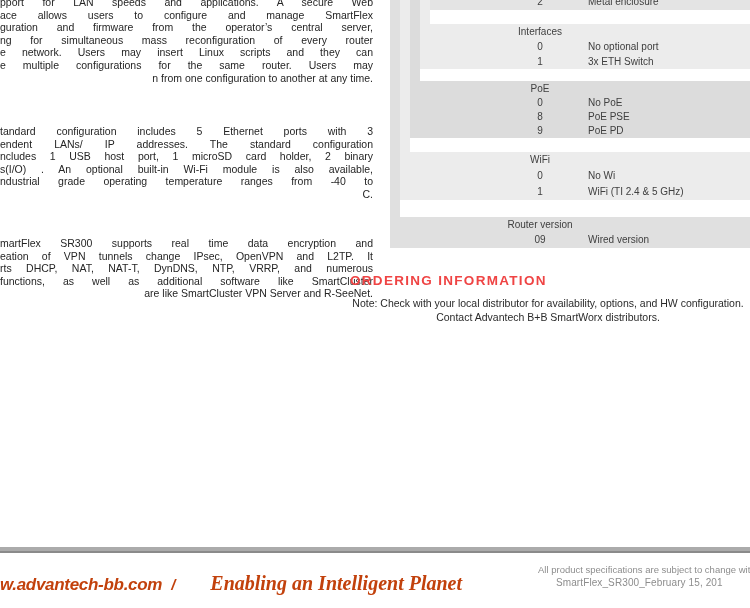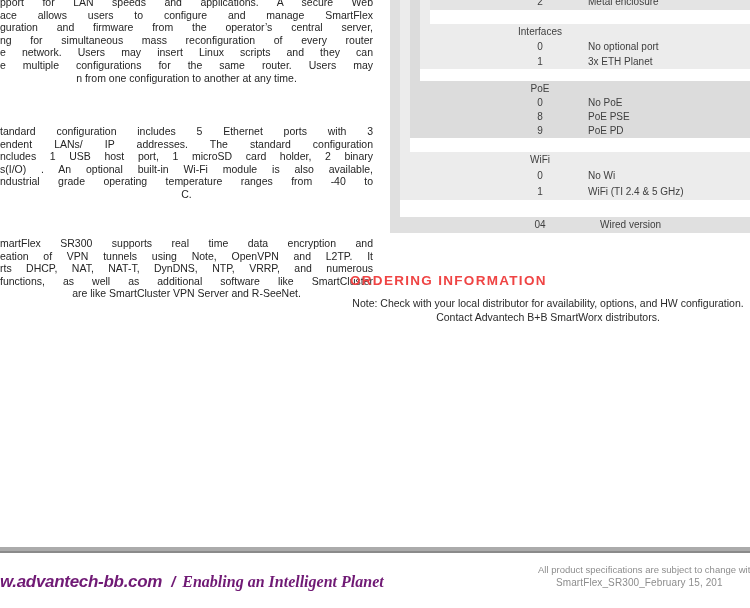--- a/index.html
+++ b/index.html
@@ -8,21 +8,21 @@
     background:#ffffff;
     font-family:"Liberation Sans","DejaVu Sans",sans-serif;
   }
 
   
   .para{
     position:absolute;left:0;width:373px;
     font-size:10.5px;line-height:12.6px;color:#252525;
   }
   .para .jline{text-align:justify;text-align-last:justify;white-space:normal;}
-  .para .lline{text-align:center;}
+  .para .lline{text-align:right;}
   #p1{top:-4px;}
   #p2{top:125px;}
   #p3{top:237px;}
 
   
   .otable{position:absolute;left:390px;top:-50px;width:360px;}
   .lvl{padding-left:10px;}
   .lvl5{background:#e0e0e0;}
   .lvl4{background:#ececec;}
   .lvl3{background:#dcdcdc;}
@@ -34,47 +34,47 @@
   .row{height:15px;line-height:15px;}
   .shead{height:15px;line-height:15px;}
   .row.h16,.shead.h16{height:16px;line-height:16px;}
   .row.h14{height:14px;line-height:14px;}
   .code{position:absolute;top:0;width:100px;text-align:center;white-space:nowrap;}
   .desc{position:absolute;top:0;white-space:nowrap;}
   .c1{left:50px}.d1{left:148px}
   .c2{left:60px}.d2{left:158px}
   .c3{left:70px}.d3{left:168px}
   .c4{left:80px}.d4{left:178px}
-  .c5{left:90px}.d5{left:200px}
+  .c5{left:90px}.d5{left:188px}
 
   
   .ord-head{
     position:absolute;left:350px;top:273px;
     font-size:13.5px;font-weight:bold;letter-spacing:1.3px;color:#ef4444;
     white-space:nowrap;
   }
   .ord-note{
     position:absolute;left:348px;top:296px;width:400px;
     font-size:10.5px;line-height:14px;color:#2a2a2a;text-align:center;
   }
 
   
   .divider{
     position:absolute;left:0;top:547px;width:750px;height:6px;
     background:linear-gradient(#ababab 0 62%,#8a8a8a 62% 100%);
   }
   .footer-left{
     position:absolute;left:0;top:572px;height:22px;
-    display:flex;align-items:baseline;white-space:nowrap;color:#701a75;
+    display:flex;align-items:baseline;white-space:nowrap;color:#c2410c;
   }
   .site{font-size:17px;font-weight:bold;font-style:italic;letter-spacing:-0.3px;}
   .slash{font-size:15px;font-weight:bold;font-style:italic;margin:0 7px 0 9px;}
   .tagline{
     font-family:"Liberation Serif","DejaVu Serif",serif;
-    font-size:16px;font-weight:bold;font-style:italic;
+    font-size:20px;font-weight:bold;font-style:italic;margin-left:28px;
   }
   .fineprint{position:absolute;white-space:nowrap;color:#8d8d8d;}
   #fp1{left:538px;top:564px;font-size:9.5px;}
   #fp2{left:556px;top:577px;font-size:10px;letter-spacing:0.1px;}
 </style>
 </head>
 <body>
 
 <div class="para" id="p1">
   <div class="jline">pport for LAN speeds and applications. A secure Web</div>
@@ -88,21 +88,21 @@
 <div class="para" id="p2">
   <div class="jline">tandard configuration includes 5 Ethernet ports with 3</div>
   <div class="jline">endent LANs/ IP addresses. The standard configuration</div>
   <div class="jline">ncludes 1 USB host port, 1 microSD card holder, 2 binary</div>
   <div class="jline">s(I/O) . An optional built-in Wi-Fi module is also available,</div>
   <div class="jline">ndustrial grade operating temperature ranges from -40 to</div>
   <div class="lline">C.</div>
 </div>
 <div class="para" id="p3">
   <div class="jline">martFlex SR300 supports real time data encryption and</div>
-  <div class="jline">eation of VPN tunnels using Note, OpenVPN and L2TP. It</div>
+  <div class="jline">eation of VPN tunnels change IPsec, OpenVPN and L2TP. It</div>
   <div class="jline">rts DHCP, NAT, NAT-T, DynDNS, NTP, VRRP, and numerous</div>
   <div class="jline">functions, as well as additional software like SmartCluster</div>
   <div class="lline">are like SmartCluster VPN Server and R-SeeNet.</div>
 </div>
 
 <div class="otable">
   <div class="lvl lvl5">
     <div class="lvl lvl4">
       <div class="lvl lvl3">
         <div class="lvl lvl2">
@@ -117,21 +117,21 @@
 
           <div class="shead">
             <span class="code c2">Interfaces</span>
           </div>
           <div class="row">
             <span class="code c2">0</span>
             <span class="desc d2">No optional port</span>
           </div>
           <div class="row">
             <span class="code c2">1</span>
-            <span class="desc d2">3x ETH Planet</span>
+            <span class="desc d2">3x ETH Switch</span>
           </div>
         </div>
 
         <div class="sep s2"></div>
         <div class="shead">
           <span class="code c3">PoE</span>
         </div>
         <div class="row h14">
           <span class="code c3">0</span>
           <span class="desc d3">No PoE</span>
@@ -154,22 +154,25 @@
         <span class="code c4">0</span>
         <span class="desc d4">No Wi</span>
       </div>
       <div class="row h16">
         <span class="code c4">1</span>
         <span class="desc d4">WiFi (TI 2.4 &amp; 5 GHz)</span>
       </div>
     </div>
 
     <div class="sep s4"></div>
+    <div class="shead">
+      <span class="code c5">Router version</span>
+    </div>
     <div class="row h16">
-      <span class="code c5">04</span>
+      <span class="code c5">09</span>
       <span class="desc d5">Wired version</span>
     </div>
   </div>
 </div>
 
 <div class="ord-head">ORDERING INFORMATION</div>
 <div class="ord-note">
   <div>Note: Check with your local distributor for availability, options, and HW configuration.</div>
   <div>Contact Advantech B+B SmartWorx distributors.</div>
 </div>

